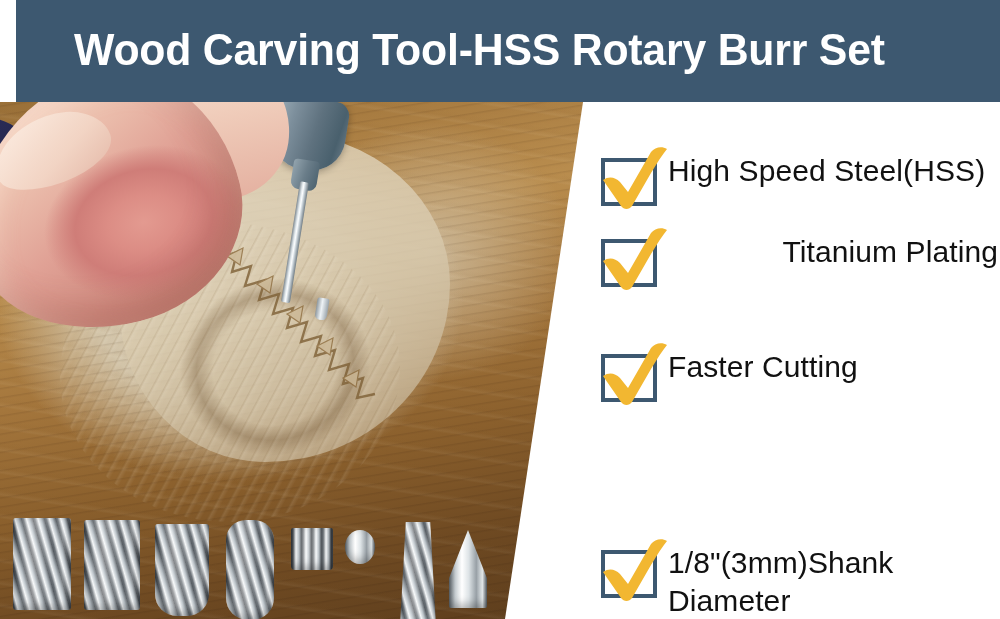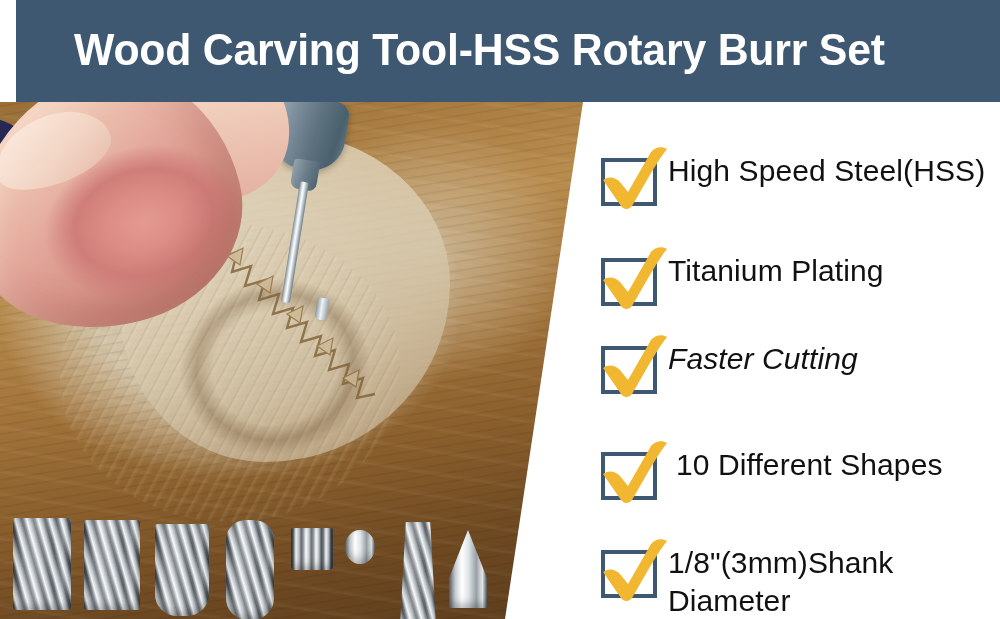--- a/index.html
+++ b/index.html
@@ -330,43 +330,35 @@
 
   <div class="features">
       <div class="feature-row" style="top: 24px;">
         <div class="checkbox" style="border-color: rgb(61, 88, 112);">
           <svg class="check-mark" viewBox="0 0 72 64">
             <path d="M4,34 C10,30 16,31 21,36 L29,46 L52,6 C56,1 63,0 68,3 C63,9 58,17 52,27 L33,60 C30,64 25,64 22,60 Z" fill="#f2b731"></path>
           </svg>
         </div>
         <div class="feature-label">High Speed Steel(HSS)</div>
       </div>
-      <div class="feature-row" style="top: 124px;">
+      <div class="feature-row" style="top: 105px; text-align: right;">
         <div class="checkbox" style="border-color: rgb(61, 88, 112);">
           <svg class="check-mark" viewBox="0 0 72 64">
             <path d="M4,34 C10,30 16,31 21,36 L29,46 L52,6 C56,1 63,0 68,3 C63,9 58,17 52,27 L33,60 C30,64 25,64 22,60 Z" fill="#f2b731"></path>
           </svg>
         </div>
         <div class="feature-label">Titanium Plating</div>
       </div>
-      <div class="feature-row" style="top: 212px; font-style: italic;">
+      <div class="feature-row" style="top: 220px;">
         <div class="checkbox" style="border-color: rgb(61, 88, 112);">
           <svg class="check-mark" viewBox="0 0 72 64">
             <path d="M4,34 C10,30 16,31 21,36 L29,46 L52,6 C56,1 63,0 68,3 C63,9 58,17 52,27 L33,60 C30,64 25,64 22,60 Z" fill="#f2b731"></path>
           </svg>
         </div>
         <div class="feature-label">Faster Cutting</div>
-      </div>
-      <div class="feature-row" style="top: 318px;">
-        <div class="checkbox" style="border-color: rgb(61, 88, 112);">
-          <svg class="check-mark" viewBox="0 0 72 64">
-            <path d="M4,34 C10,30 16,31 21,36 L29,46 L52,6 C56,1 63,0 68,3 C63,9 58,17 52,27 L33,60 C30,64 25,64 22,60 Z" fill="#f2b731"></path>
-          </svg>
-        </div>
-        <div class="feature-label indent">10 Different Shapes</div>
       </div>
       <div class="feature-row" style="top: 416px;">
         <div class="checkbox" style="border-color: rgb(61, 88, 112);">
           <svg class="check-mark" viewBox="0 0 72 64">
             <path d="M4,34 C10,30 16,31 21,36 L29,46 L52,6 C56,1 63,0 68,3 C63,9 58,17 52,27 L33,60 C30,64 25,64 22,60 Z" fill="#f2b731"></path>
           </svg>
         </div>
         <div class="feature-label">1/8"(3mm)Shank Diameter</div>
       </div>
     </div>

